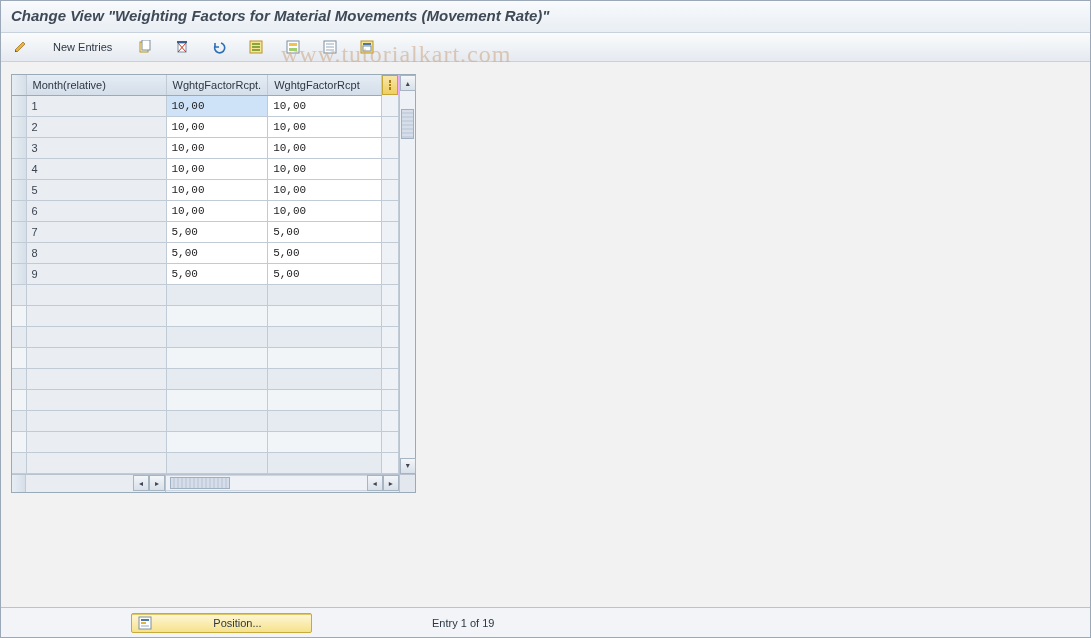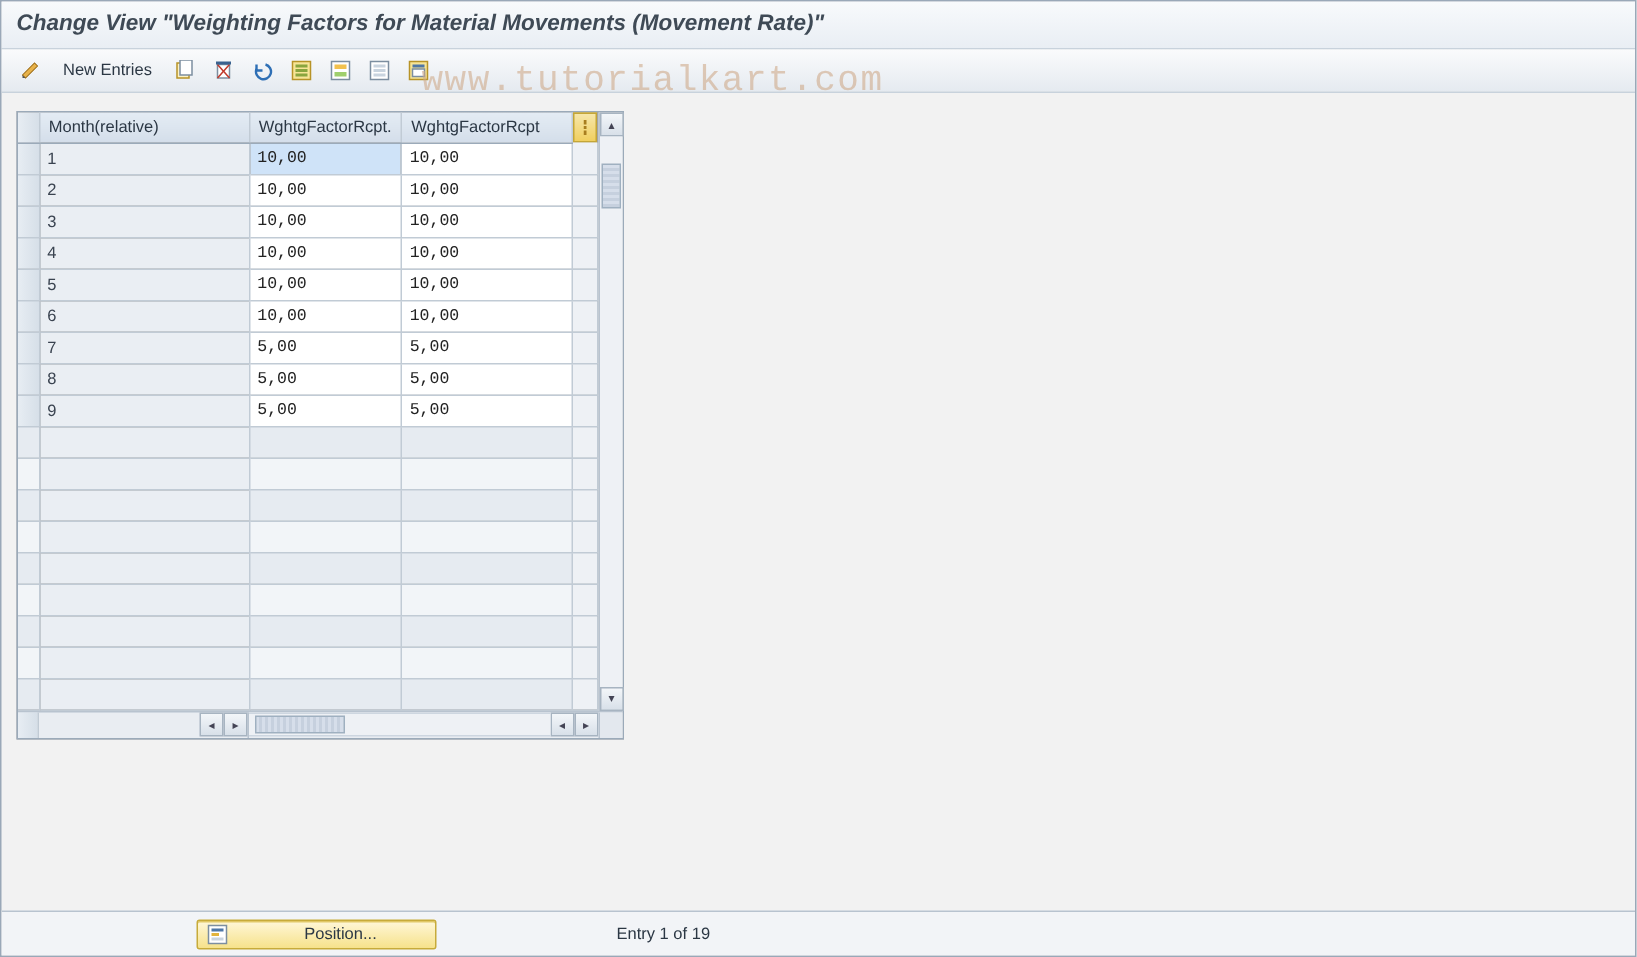--- a/index.html
+++ b/index.html
@@ -22,21 +22,21 @@
     font-weight: bold;
     font-style: italic;
     color: #3f4a56;
   }
   .toolbar {
     background: linear-gradient(#fafbfc, #e5eaf0);
     border-bottom: 1px solid #c8d2dc;
     padding: 4px 8px;
     display: flex;
     align-items: center;
-    gap: 4px;
+    gap: 15px;
   }
   .tb-btn {
     display: inline-flex;
     align-items: center;
     justify-content: center;
     height: 20px;
     min-width: 20px;
     padding: 0 3px;
     border: 1px solid transparent;
     border-radius: 2px;
@@ -52,32 +52,32 @@
     border: 1px solid transparent;
     border-radius: 2px;
     cursor: pointer;
   }
   .watermark {
     position: absolute;
     top: 40px;
     left: 280px;
     font-size: 24px;
     color: rgba(206,170,138,0.6);
-    font-family: Liberation Mono, monospace;
+    font-family: Liberation Serif, serif;
     letter-spacing: 1px;
     pointer-events: none;
     z-index: 5;
   }
   .content {
     padding: 12px 10px;
   }
   .grid-wrap {
     display: inline-block;
     border: 1px solid #9baab9;
-    background: #a3a3a3;
+    background: #f0abfc;
     position: relative;
   }
   .data-area {
     display: flex;
   }
   table {
     border-collapse: collapse;
   }
   th, td {
     border-right: 1px solid #c1cbd5;
@@ -186,21 +186,21 @@
     align-items: center;
     padding-left: 130px;
     gap: 120px;
     font-size: 11px;
     color: #2b3744;
   }
   .position-btn {
     display: inline-flex;
     align-items: center;
     height: 20px;
-    width: 160px;
+    width: 181px;
     background: linear-gradient(#fff7d9,#f6e28b);
     border: 1px solid #c7ab3a;
     border-radius: 2px;
     padding: 0 6px;
     gap: 18px;
     cursor: pointer;
     box-shadow: 0 1px 0 #e0c766 inset;
   }
   .position-btn .label { flex:1; text-align:center; color:#2b3744; }
   svg { display:block; }

